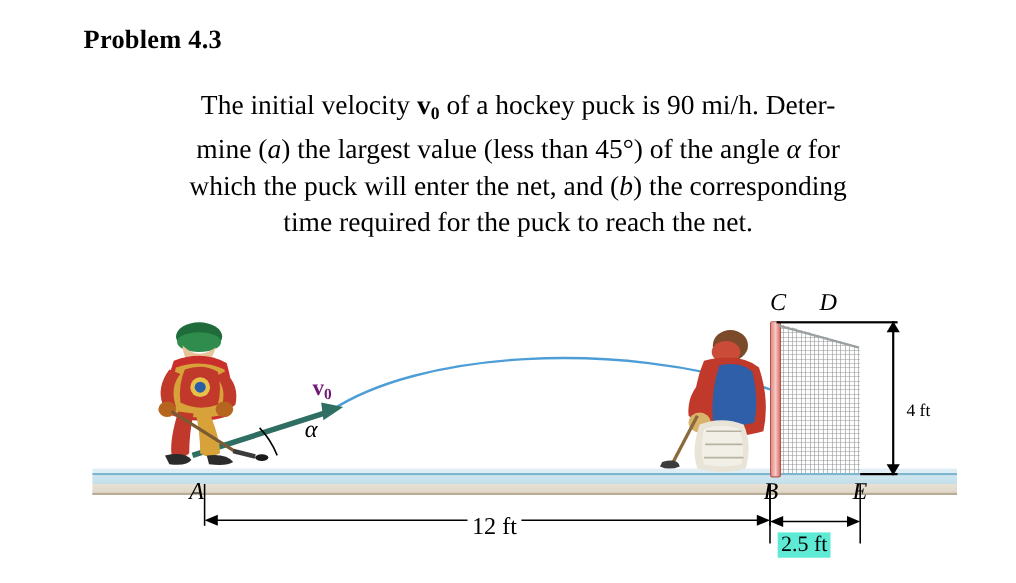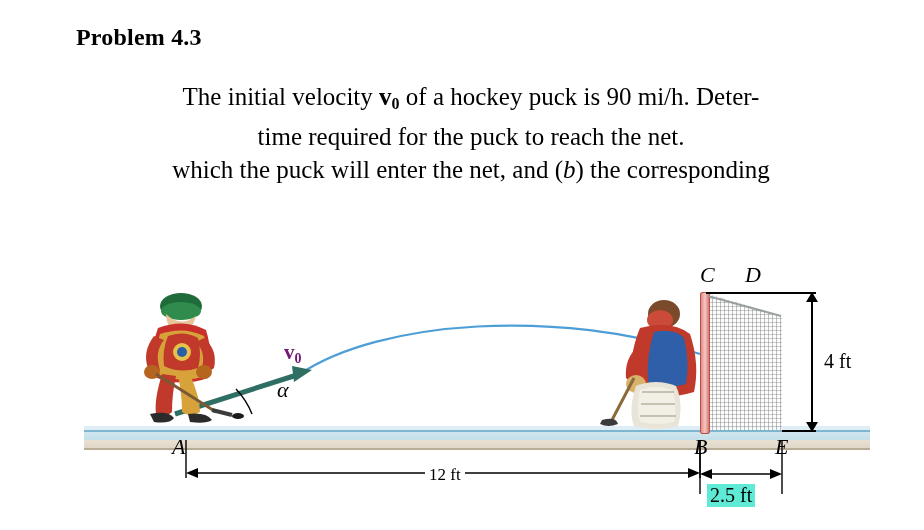--- a/index.html
+++ b/index.html
@@ -81,47 +81,48 @@
   .arrow-up{
     position:absolute;left:806px;top:30px;width:0;height:0;
     border-left:6px solid transparent;border-right:6px solid transparent;
     border-bottom:10px solid #000;
   }
   .arrow-down{
     position:absolute;left:806px;top:160px;width:0;height:0;
     border-left:6px solid transparent;border-right:6px solid transparent;
     border-top:10px solid #000;
   }
-  .lbl-4ft{position:absolute;left:824px;top:88px;font-size:20px;}
+  .lbl-4ft{position:absolute;left:824px;top:103px;font-size:16px;}
 
   .lbl-C{position:absolute;left:700px;top:0px;font-size:22px;font-style:italic;}
   .lbl-D{position:absolute;left:745px;top:0px;font-size:22px;font-style:italic;}
   .lbl-A{position:absolute;left:172px;top:172px;font-size:22px;font-style:italic;}
   .lbl-B{position:absolute;left:694px;top:172px;font-size:22px;font-style:italic;}
   .lbl-E{position:absolute;left:775px;top:172px;font-size:22px;font-style:italic;}
-  .lbl-12{position:absolute;left:425px;top:203px;font-size:17px;background:#fff;padding:0 4px;}
+  .lbl-12{position:absolute;left:425px;top:203px;font-size:22px;background:#fff;padding:0 4px;}
   .lbl-25{position:absolute;left:707px;top:222px;font-size:20px;background:#5eead4;padding:0 3px;}
 
   .lbl-v0{position:absolute;left:284px;top:78px;font-size:21px;font-weight:bold;color:#701a75;}
   .lbl-v0 .s{font-size:14px;vertical-align:-4px;}
   .lbl-alpha{position:absolute;left:277px;top:115px;font-size:22px;font-style:italic;}
 
   svg.overlay{position:absolute;left:0;top:0;width:924px;height:268px;}
 </style>
 </head>
 <body>
 
 <div id="page">
 
   <div class="title">Problem 4.3</div>
 
   <div class="body-text">
     <span class="ln"><span>The initial velocity </span><span class="bvec">v</span><span class="sub">0</span><span> of a hockey puck is 90 mi/h.  Deter-</span></span>
+    <span class="ln"><span>mine (</span><span class="ital">a</span><span>) the largest value (less than 45°) of the angle </span><span class="ital">α</span><span> for</span></span>
+    <span class="ln"><span>which the puck will enter the net, and (</span><span class="ital">b</span><span>) the corresponding</span></span>
     <span class="ln">time required for the puck to reach the net.</span>
-    <span class="ln"><span>which the puck will enter the net, and (</span><span class="ital">b</span><span>) the corresponding</span></span>
   </div>
 
   <div class="figure">
 
     <div class="ice-shade"></div>
     <div class="ice-band"></div>
     <div class="ground-line"></div>
 
     <div class="net">
       <div class="net-mesh"></div>

